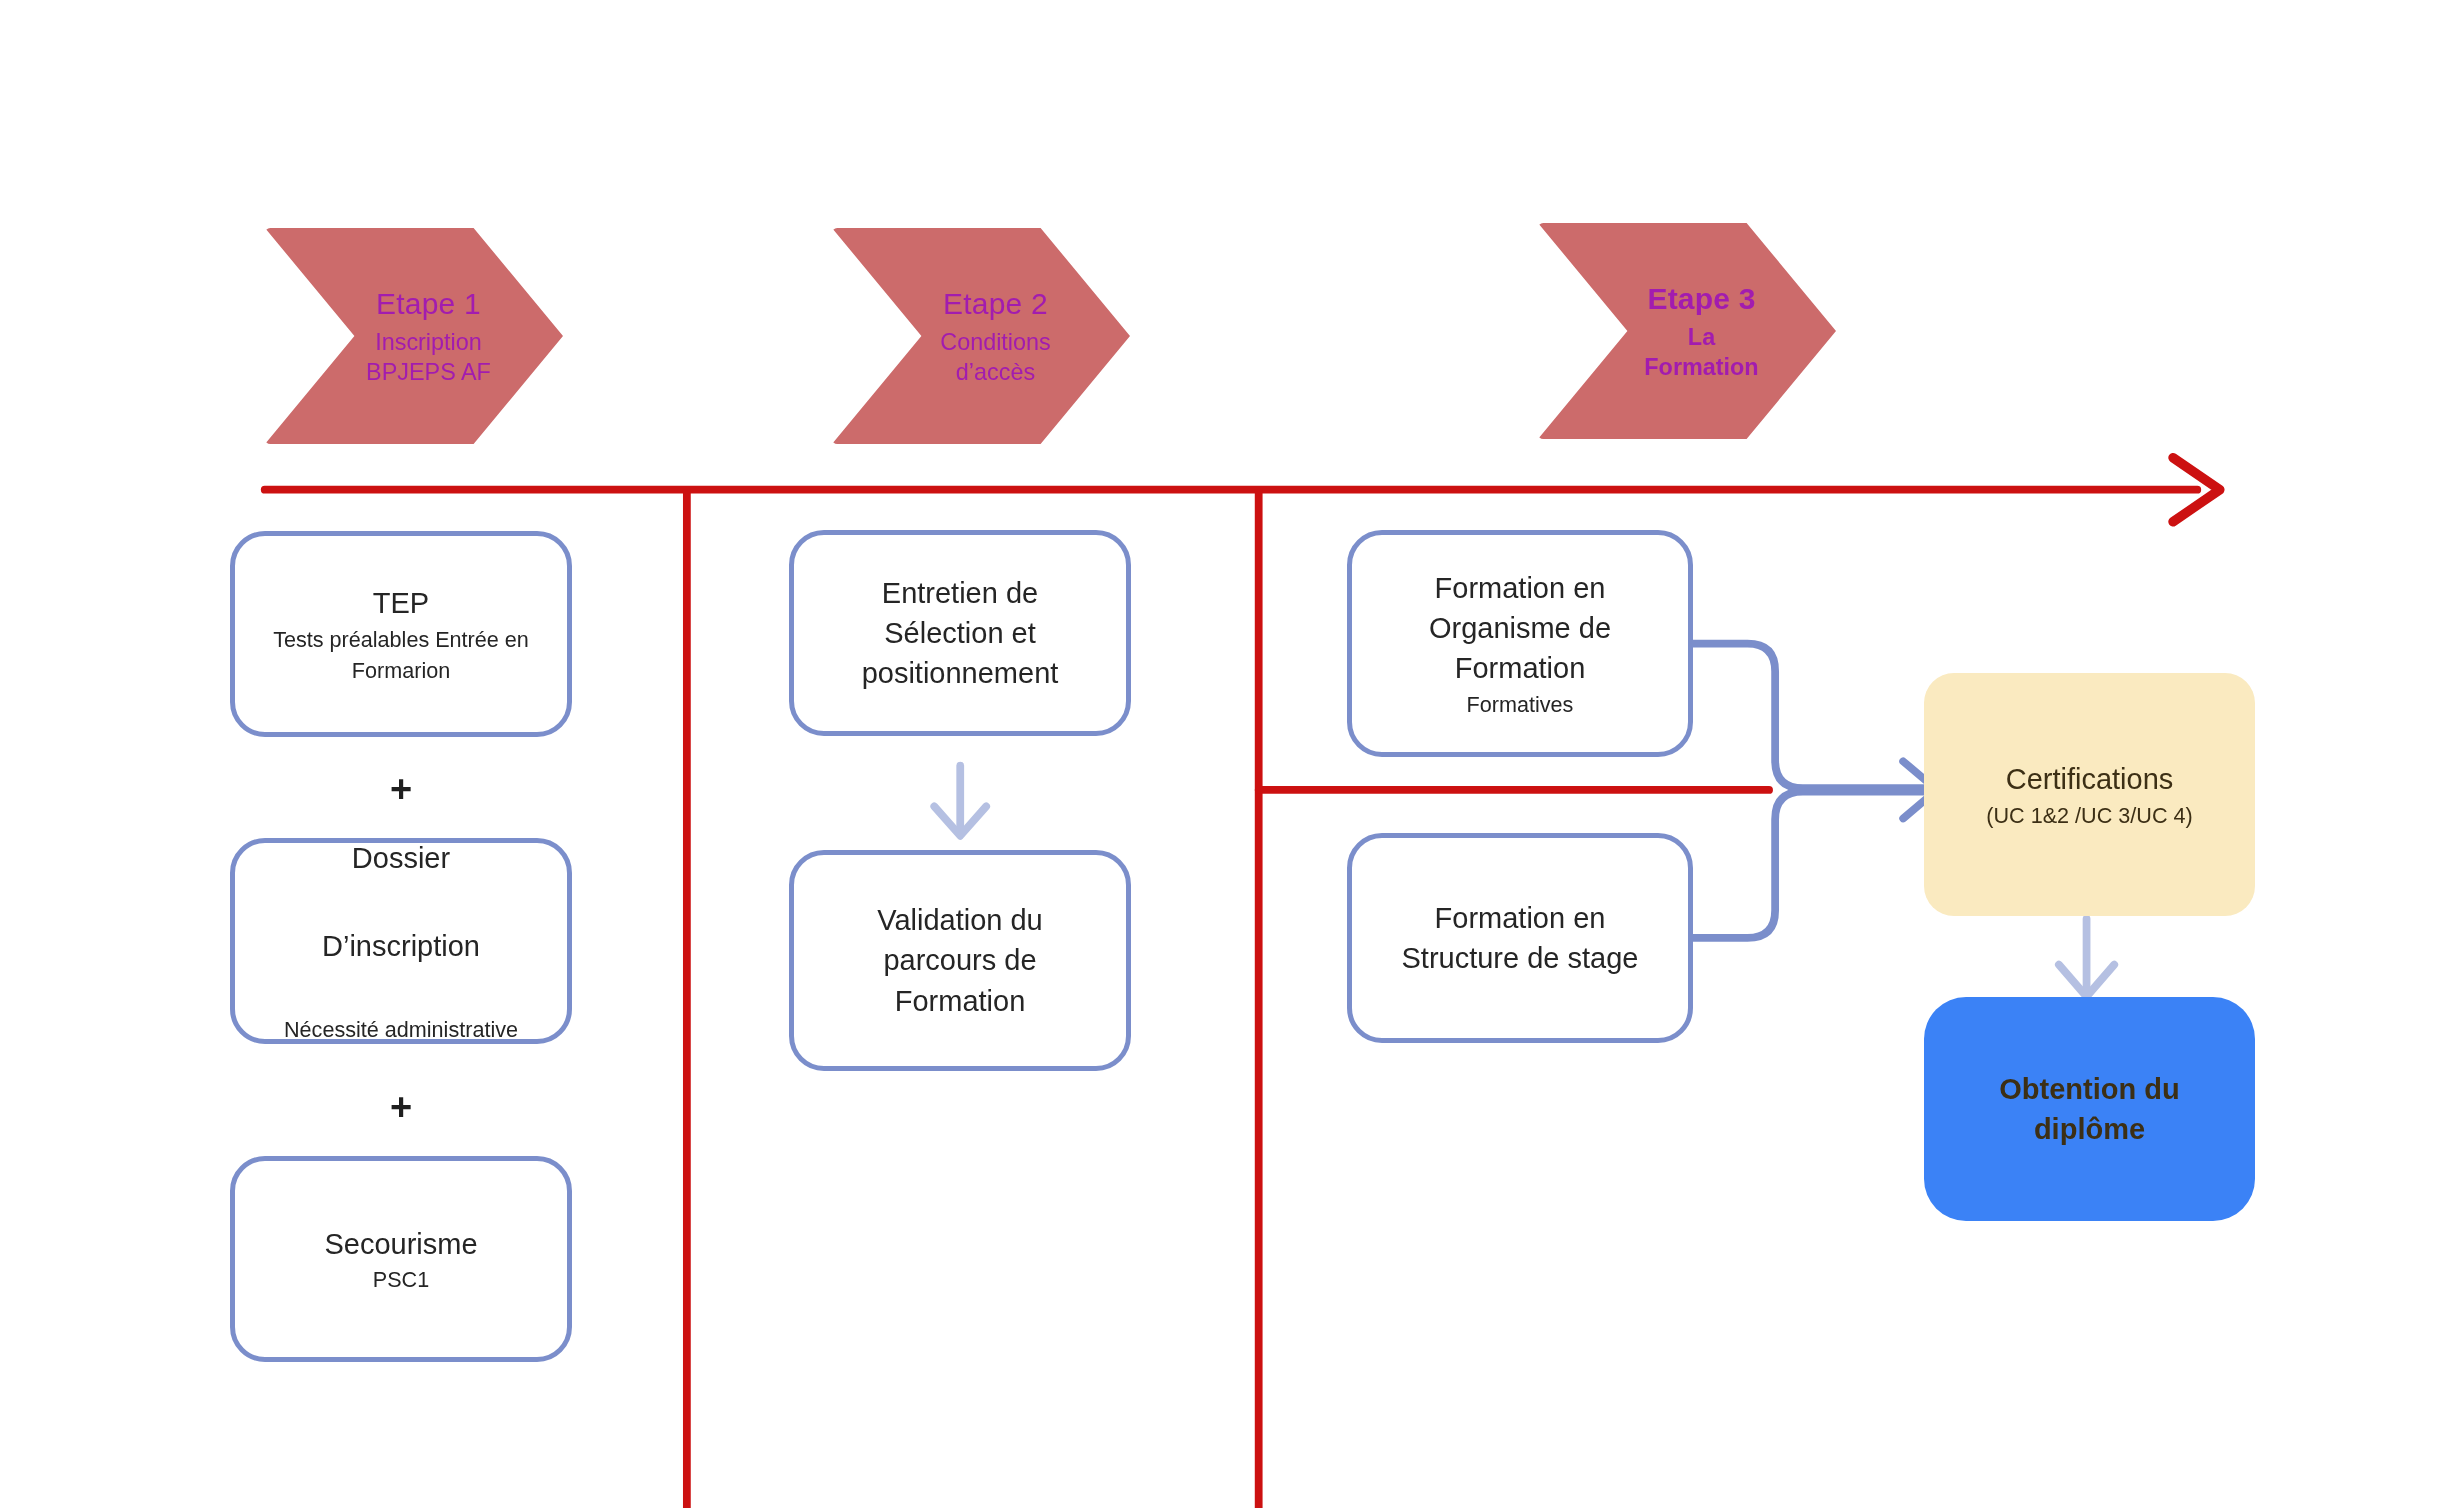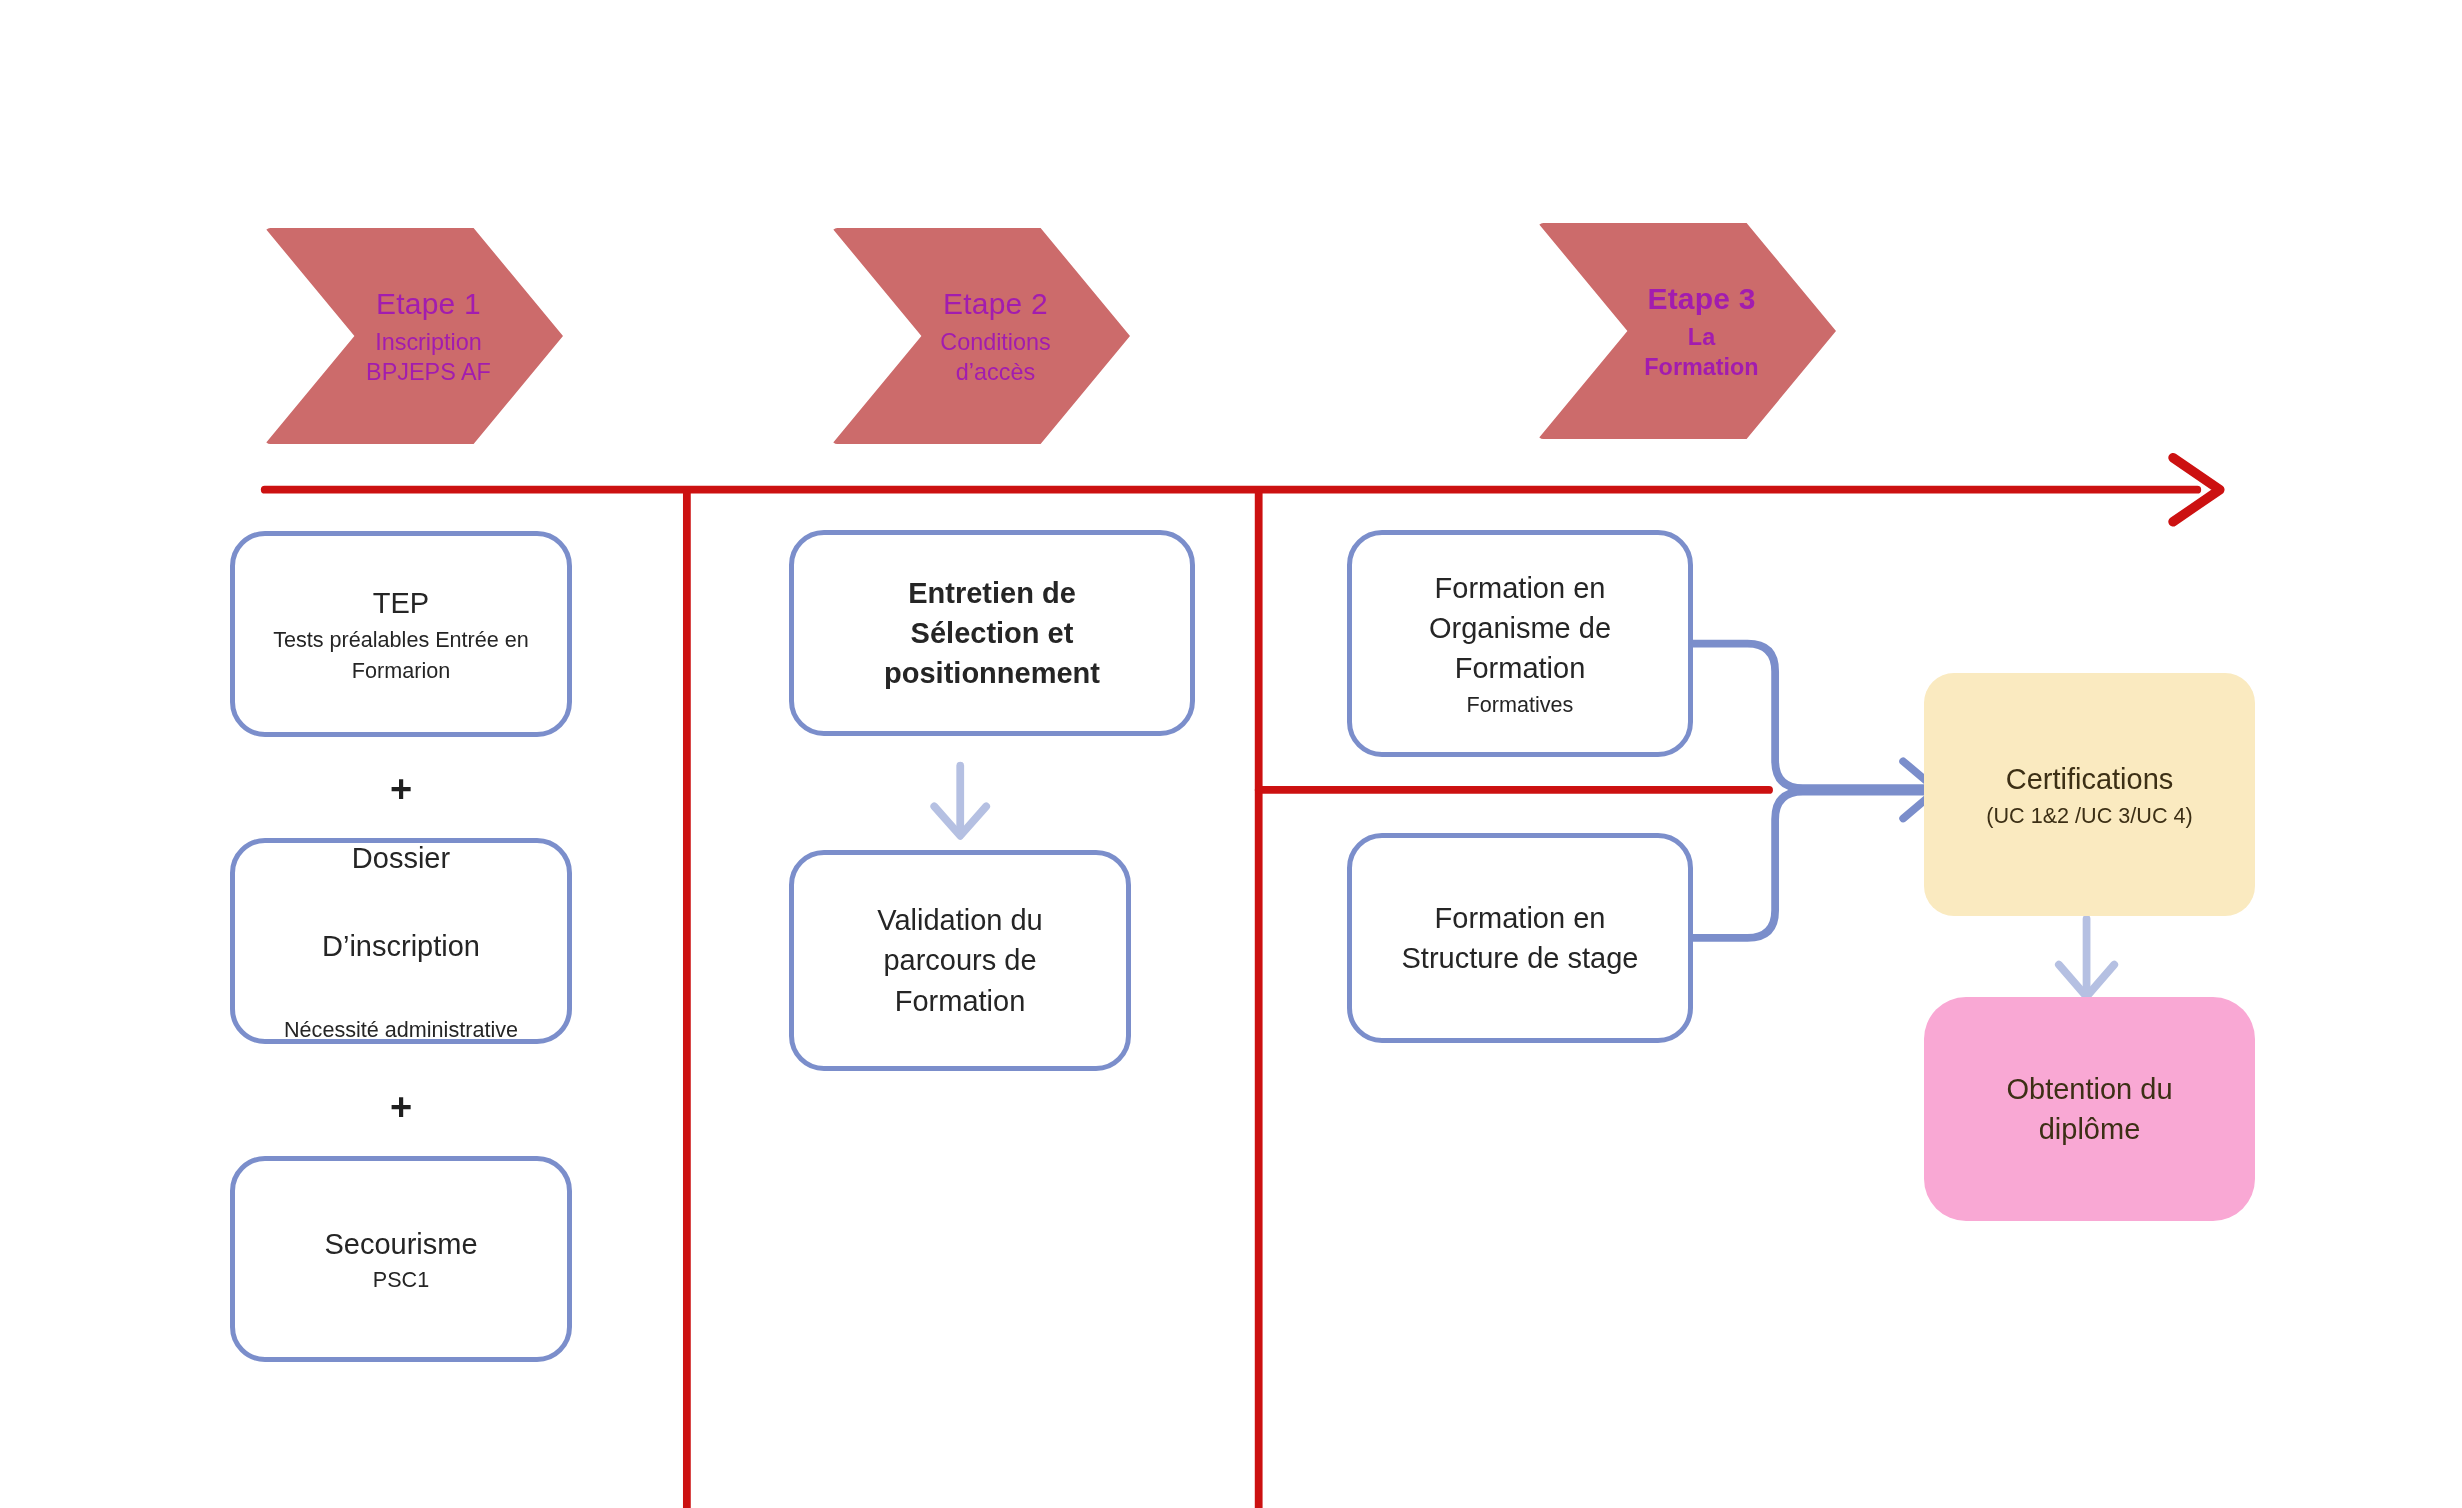--- a/index.html
+++ b/index.html
@@ -75,24 +75,25 @@
     background: #ffffff;
     border: 5.2px solid #7B8ECB;
   }
   .node.cream {
     background: #FAEAC0;
     border: none;
     color: #3C2F15;
     border-radius: 30px;
   }
   .node.gold {
-    background: #f9a8d4;
+    background: #3b82f6;
     border: none;
     color: #3C2F15;
     border-radius: 42px;
+    font-weight: bold;
   }
   .n-main {
     font-size: 29px;
     color: #252525;
     line-height: 1.38;
   }
   .node.cream .n-main, .node.gold .n-main { color: #3C2F15; }
   .n-sub {
     font-size: 21.6px;
     color: #252525;
@@ -187,21 +188,21 @@
     <div class="n-sub">Nécessité administrative</div>
   </div>
 
   <div class="plus" style="left:230px; top:1088px; width:342px;">+</div>
 
   <div class="node blue" style="left:230px; top:1156px; width:342px; height:206px;">
     <div class="n-main">Secourisme</div>
     <div class="n-sub">PSC1</div>
   </div>
 
-  <div class="node blue" style="left:789px; top:530px; width:406px; height:206px;font-weight:bold;">
+  <div class="node blue" style="left:789px; top:530px; width:342px; height:206px;">
     <div class="n-main">Entretien de</div>
     <div class="n-main">Sélection et</div>
     <div class="n-main">positionnement</div>
   </div>
 
   <div class="node blue" style="left:789px; top:850px; width:342px; height:221px;">
     <div class="n-main">Validation du</div>
     <div class="n-main">parcours de</div>
     <div class="n-main">Formation</div>
   </div>

